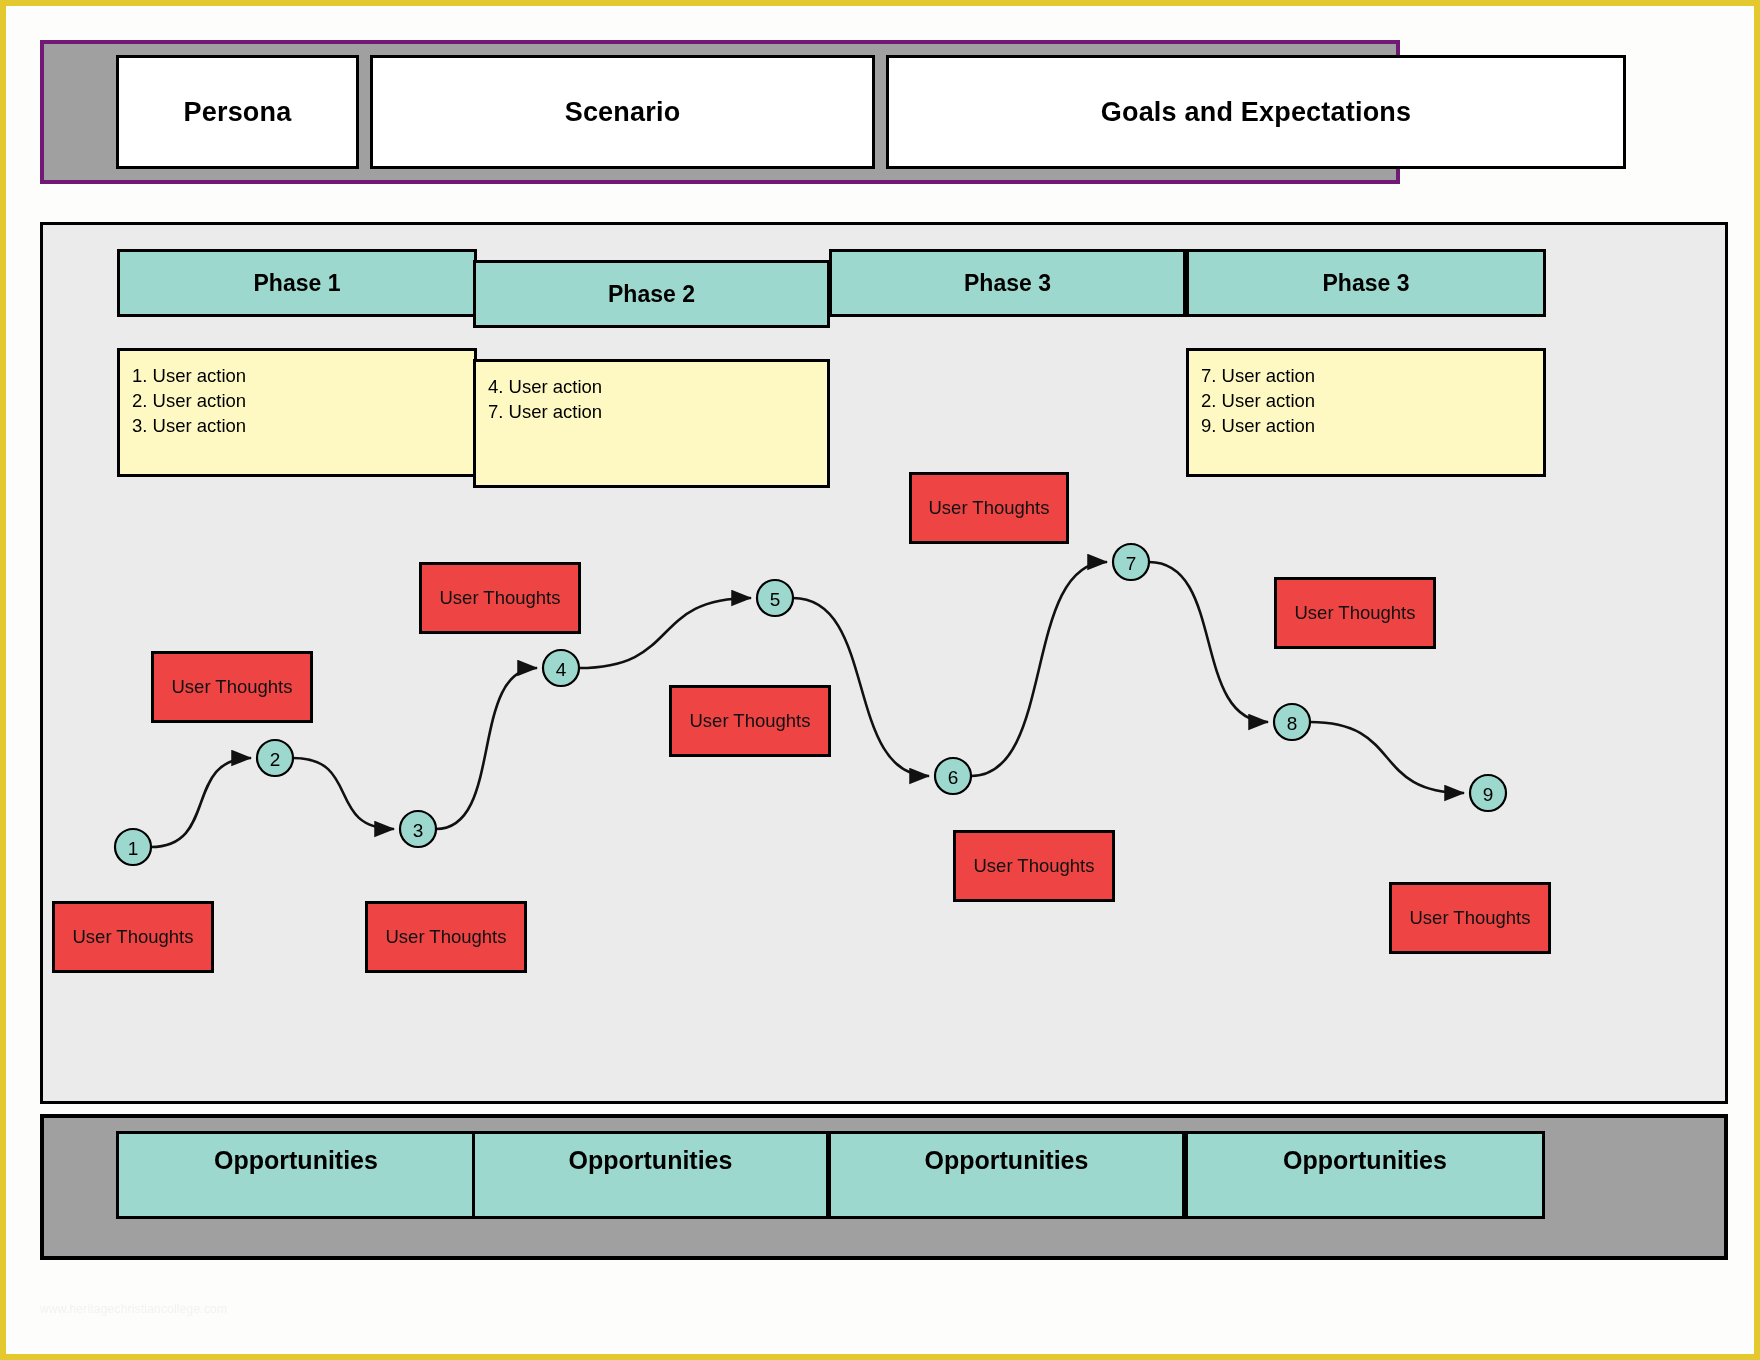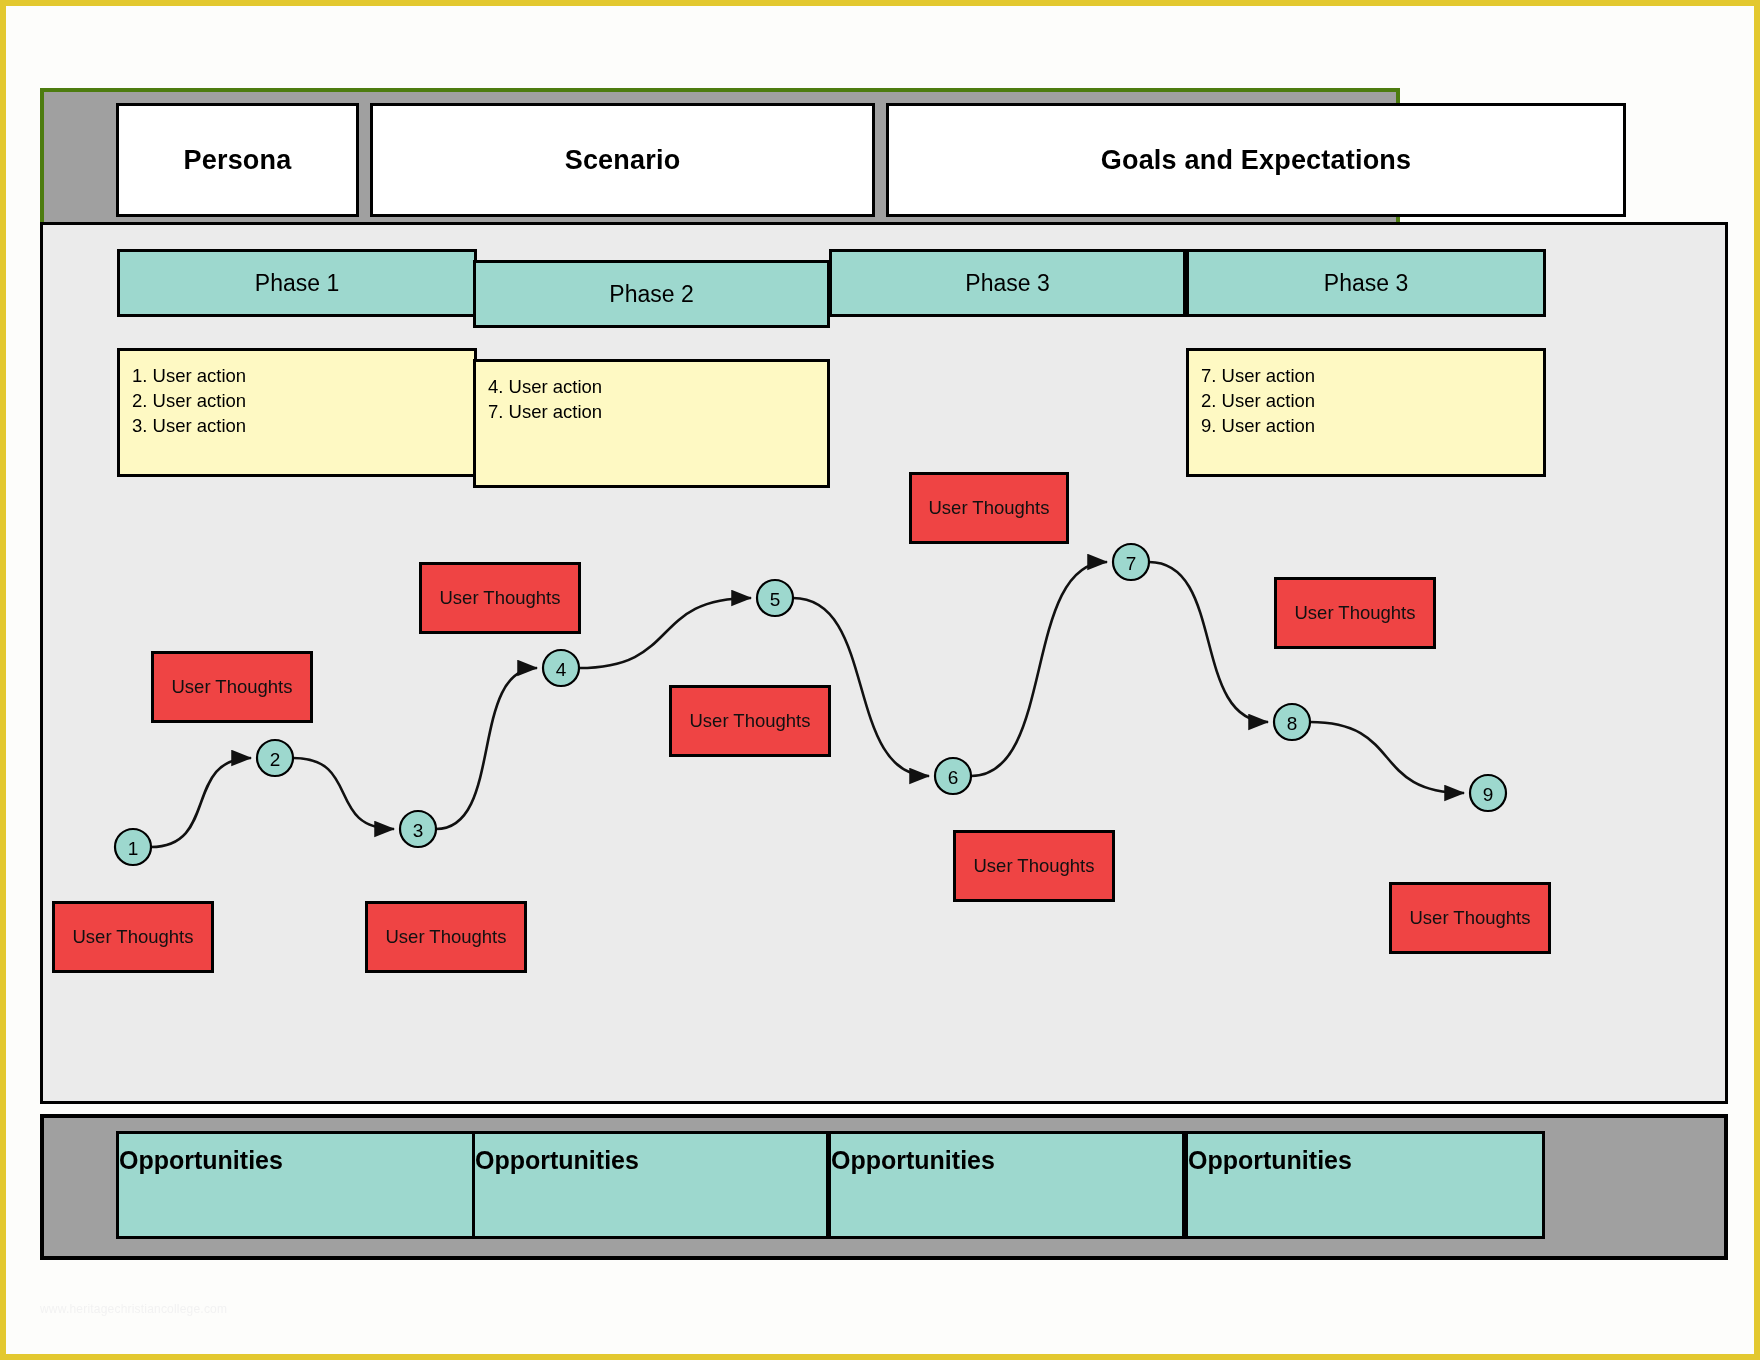--- a/index.html
+++ b/index.html
@@ -19,25 +19,24 @@
   }
 
   
   #top-band {
     position: absolute;
     left: 34px;
     top: 34px;
     width: 1360px;
     height: 144px;
     background: #a0a0a0;
-    border: 4px solid #4d7c0f;
+    border: 4px solid #701a75;
     display: flex;
     align-items: center;
     padding: 0 0 0 0;
-    margin-top: 48px;
   }
   .hdr-box {
     background: #ffffff;
     border: 3px solid #000000;
     display: flex;
     align-items: center;
     justify-content: center;
     height: 114px;
     position: absolute;
     top: 11px;
@@ -68,21 +67,21 @@
     top: 24px;
     height: 68px;
     background: #9dd8ce;
     border: 3px solid #000000;
     display: flex;
     align-items: center;
     justify-content: center;
   }
   .phase-head span {
     font-size: 23px;
-    font-weight: normal;
+    font-weight: bold;
     color: #000000;
     text-align: right;
   }
   .actions-box {
     position: absolute;
     top: 123px;
     height: 129px;
     background: #fef9c3;
     border: 3px solid #000000;
     padding: 12px 0 0 12px;
@@ -137,25 +136,26 @@
     left: 34px;
     top: 1108px;
     width: 1688px;
     height: 146px;
     background: #a0a0a0;
     border: 4px solid #000000;
   }
   .opp-box {
     position: absolute;
     top: 13px;
-    height: 108px;
+    height: 88px;
     background: #9dd8ce;
     border: 3px solid #000000;
     display: flex;
     align-items: flex-start;
+    justify-content: center;
     padding-top: 12px;
   }
   .opp-box span {
     font-size: 25px;
     font-weight: bold;
     color: #000000;
   }
   .opp1 { left: 72px;   width: 360px; }
   .opp2 { left: 428px;  width: 357px; }
   .opp3 { left: 784px;  width: 357px; }

